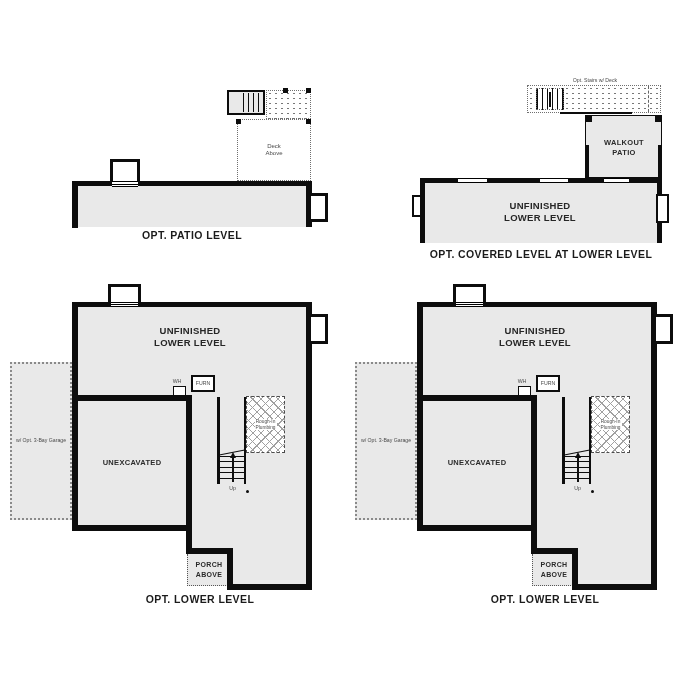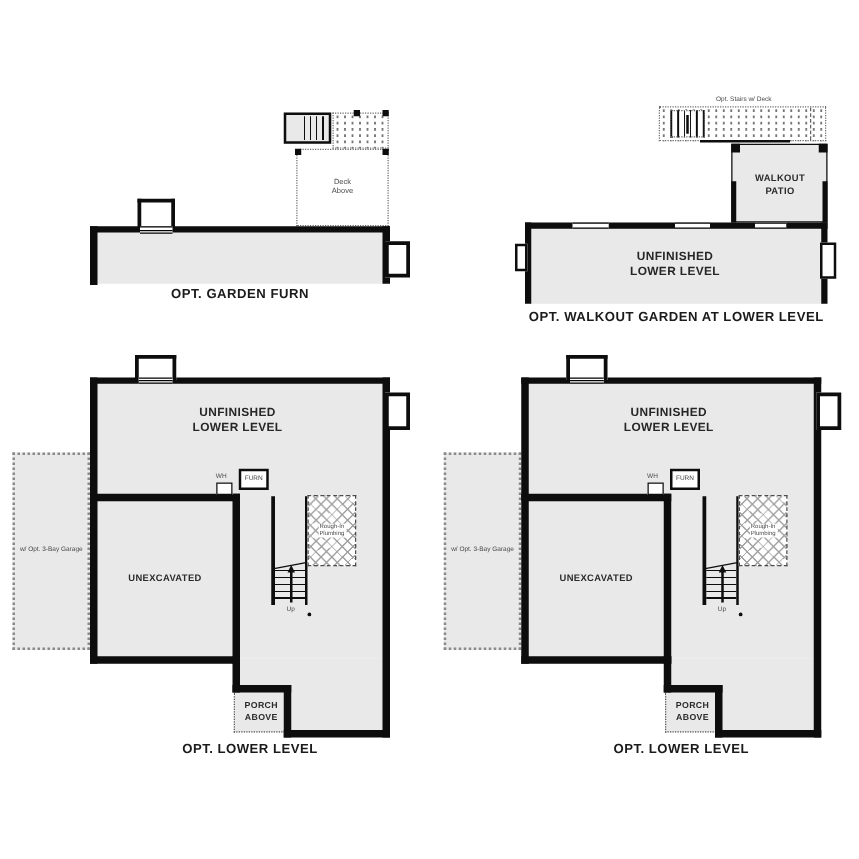--- a/index.html
+++ b/index.html
@@ -60,21 +60,21 @@
 
     <div class="well" style="left:110px;top:159px;width:30px;height:23px;border-bottom:none;"></div>
 
     <div class="fill" style="left:74px;top:183px;width:234px;height:44px;"></div>
     <div class="wall" style="left:72px;top:181px;width:240px;height:5px;"></div>
     <div class="wall" style="left:72px;top:181px;width:6px;height:47px;"></div>
     <div class="wall" style="left:306px;top:181px;width:6px;height:46px;"></div>
     <div class="glaz" style="left:112px;top:181px;width:26px;height:6px;"></div>
 
     <div class="well" style="left:308px;top:193px;width:20px;height:29px;"></div>
-    <div class="cap" style="left:72px;top:229px;width:240px;">OPT. GARDEN FURN</div>
+    <div class="cap" style="left:72px;top:229px;width:240px;">OPT. PATIO LEVEL</div>
   </div>
 
   <div>
     <div class="micro" style="left:545px;top:77px;width:100px;">Opt. Stairs w/ Deck</div>
 
     <div class="dotbox dots" style="left:527px;top:85px;width:134px;height:28px;"></div>
     <div class="abs" style="left:648px;top:86px;width:1px;height:26px;border-left:1px dashed #666;"></div>
 
     <div class="abs treads-v" style="left:536px;top:88px;width:28px;height:22px;background-color:#fff;border:1px dotted #666;box-sizing:border-box;"></div>
     <div class="arrowline" style="left:549px;top:92px;width:1.5px;height:15px;"></div>
@@ -92,21 +92,21 @@
     <div class="wall" style="left:420px;top:178px;width:242px;height:5px;"></div>
     <div class="wall" style="left:420px;top:178px;width:5px;height:65px;"></div>
     <div class="wall" style="left:657px;top:178px;width:5px;height:65px;"></div>
     <div class="wingap" style="left:458px;top:178px;width:29px;height:5px;"></div>
     <div class="wingap" style="left:540px;top:178px;width:28px;height:5px;"></div>
     <div class="wingap" style="left:604px;top:178px;width:25px;height:5px;"></div>
     <div class="well2" style="left:412px;top:195px;width:10px;height:22px;"></div>
     <div class="well2" style="left:656px;top:194px;width:13px;height:29px;"></div>
     <div class="rlabel" style="left:430px;top:200px;width:220px;">UNFINISHED
 LOWER LEVEL</div>
-    <div class="cap" style="left:415px;top:248px;width:252px;">OPT. WALKOUT GARDEN AT LOWER LEVEL</div>
+    <div class="cap" style="left:415px;top:248px;width:252px;">OPT. COVERED LEVEL AT LOWER LEVEL</div>
   </div>
 
   <div class="plan-lower" style="left:0px;">
 
     <div class="abs" style="left:10px;top:362px;width:62px;height:158px;background:#e9e9e9;border:2px dotted #8a8a8a;box-sizing:border-box;"></div>
     <div class="micro" style="left:11px;top:437px;width:60px;">w/ Opt. 3-Bay Garage</div>
 
     <div class="fill" style="left:76px;top:306px;width:232px;height:221px;"></div>
     <div class="fill" style="left:190px;top:527px;width:118px;height:58px;"></div>
     <div class="porch centerflex" style="left:187px;top:554px;width:43px;height:32px;">

